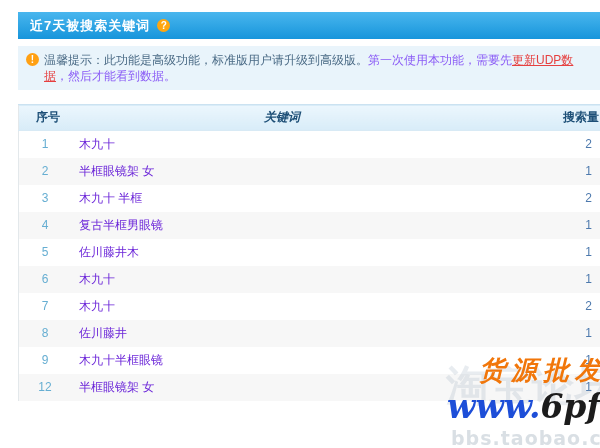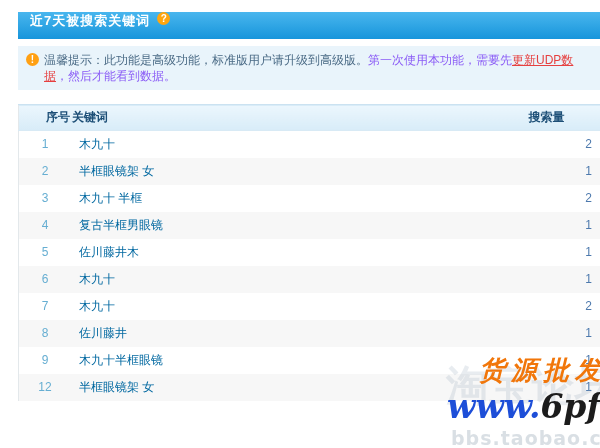--- a/index.html
+++ b/index.html
@@ -4,21 +4,21 @@
 <style>
   html,body{margin:0;padding:0;}
   body{
     width:600px;height:448px;background:#fff;overflow:hidden;position:relative;
     font-family:"Liberation Sans","DejaVu Sans",sans-serif;
   }
   .wrap{position:absolute;left:18px;top:12px;right:0;}
 
   
   .titlebar{
-    height:27px;display:flex;gap:7px;padding-left:12px;
+    height:27px;display:flex;align-items:center;gap:7px;padding-left:12px;
     background:linear-gradient(#49b6ee,#1795db);
     color:#fff;font-size:13px;font-weight:bold;letter-spacing:1px;
   }
   .help-icon{
     width:13px;height:13px;border-radius:50%;background:#ffa60f;
     color:#fff;font-size:10px;font-weight:bold;line-height:13px;text-align:center;
     display:inline-block;cursor:pointer;letter-spacing:0;
   }
 
   
@@ -35,29 +35,29 @@
   .notice a{color:#e64040;text-decoration:underline;cursor:pointer;}
 
   
   table{margin-top:14px;width:100%;border-collapse:collapse;border-left:1px solid #e3e8eb;}
   thead tr{
     height:26px;
     background:linear-gradient(#ebf6fd,#d8ecf8);
     border-top:1px solid #cbe2f1;border-bottom:1px solid #d8eaf5;
   }
   th{font-size:12px;color:#1d4f77;font-weight:bold;}
-  th.c1{width:44px;text-align:right;padding-left:7px;}
-  th.c2{text-align:left;}
-  th.c3{width:105px;text-align:center;}
+  th.c1{width:44px;text-align:center;padding-left:7px;}
+  th.c2{text-align:center;font-style:italic;}
+  th.c3{width:105px;text-align:right;}
   tbody tr{height:27px;background:#fff;}
   tbody tr:nth-child(even){background:#f7f7f7;}
   td{font-size:12px;}
   td.c1{text-align:center;color:#66aed2;}
   td.c2{padding-left:8px;}
-  td.c2 a{color:#0369a1;text-decoration:none;cursor:pointer;}
+  td.c2 a{color:#6d28d9;text-decoration:none;cursor:pointer;}
   td.c3{text-align:right;padding-right:8px;color:#4d79ad;}
 
   
   .wm{position:absolute;pointer-events:none;white-space:nowrap;z-index:5;}
   .wm-gray-large{
     left:446px;top:358px;font-size:42px;font-weight:bold;letter-spacing:1px;
     color:rgba(150,170,185,0.22);font-family:"DejaVu Sans",sans-serif;
   }
   .wm-bbs{
     left:451px;top:427px;font-size:19px;font-weight:bold;letter-spacing:1px;

